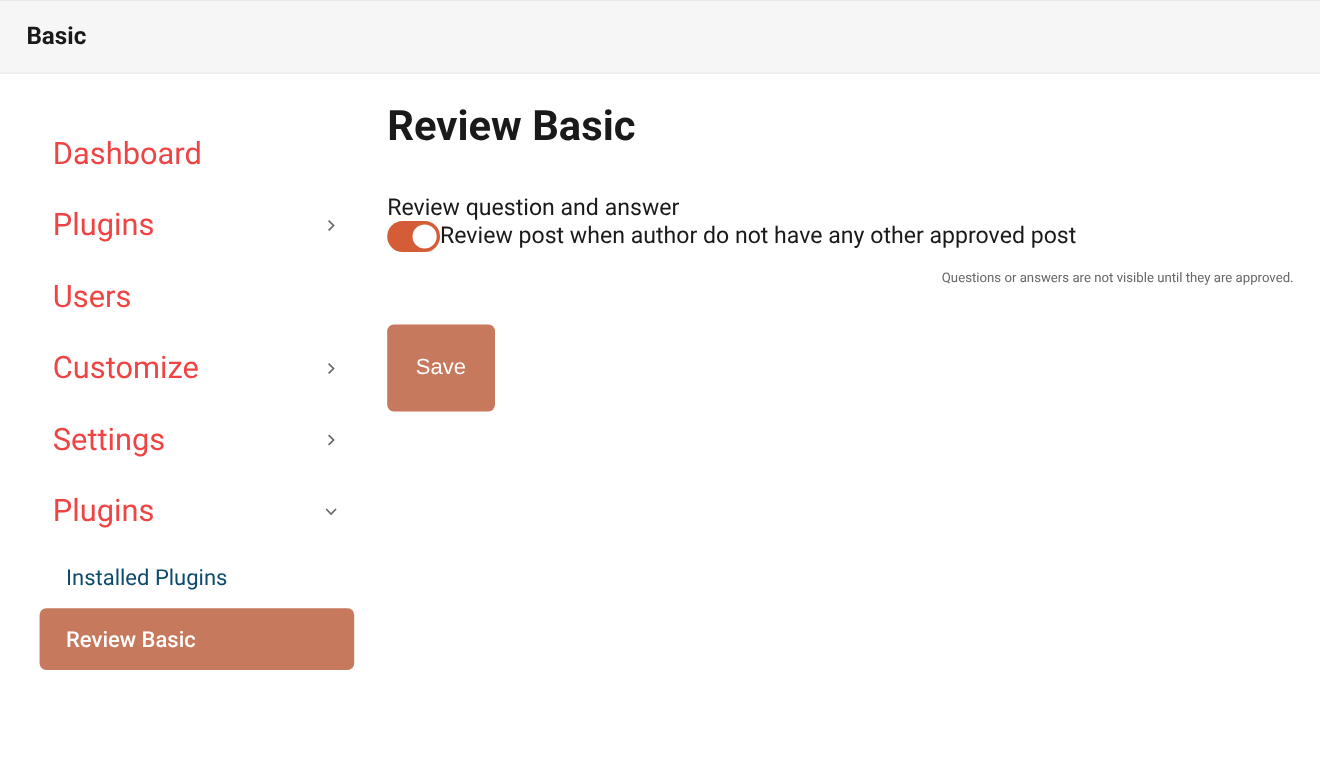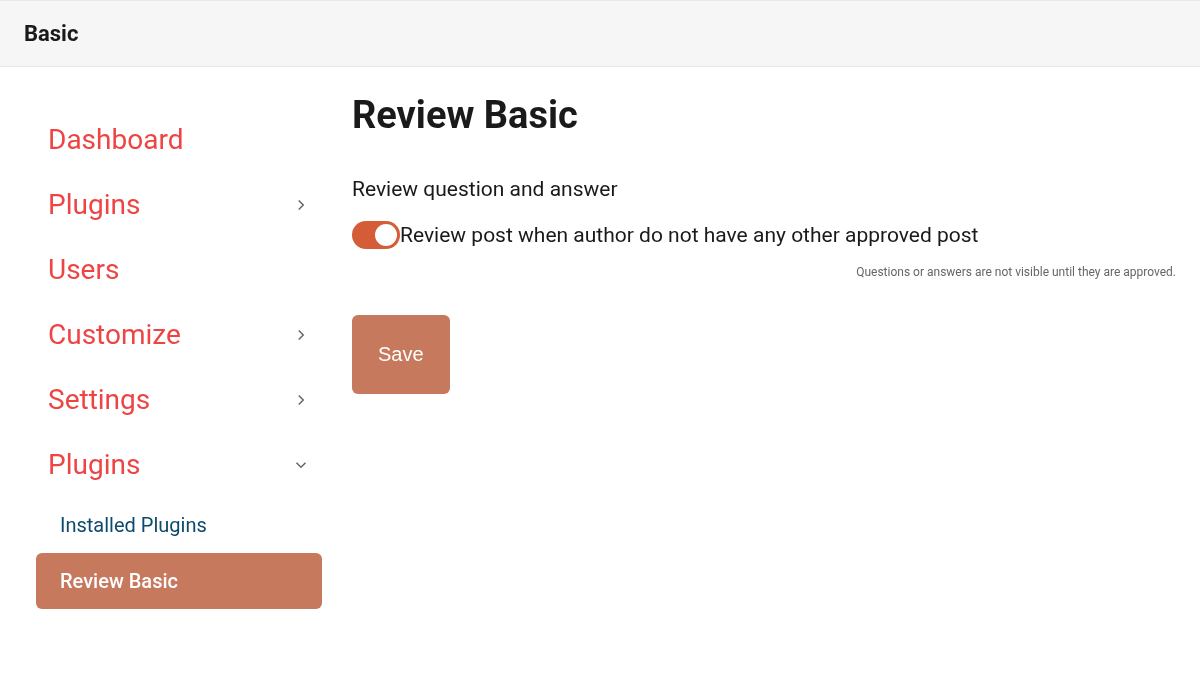--- a/index.html
+++ b/index.html
@@ -76,21 +76,20 @@
       font-size: 38px;
       font-weight: 700;
       color: #1a1a1a;
       margin-bottom: 40px;
       margin-top: 6px;
     }
     .section-label {
       font-size: 21px;
       font-weight: 400;
       color: #1a1a1a;
-      margin-bottom: 20px;
     }
     .toggle-row {
       display: flex;
       align-items: center;
       gap: 0;
       margin-bottom: 16px;
     }
     .toggle {
       position: relative;
       width: 48px;

